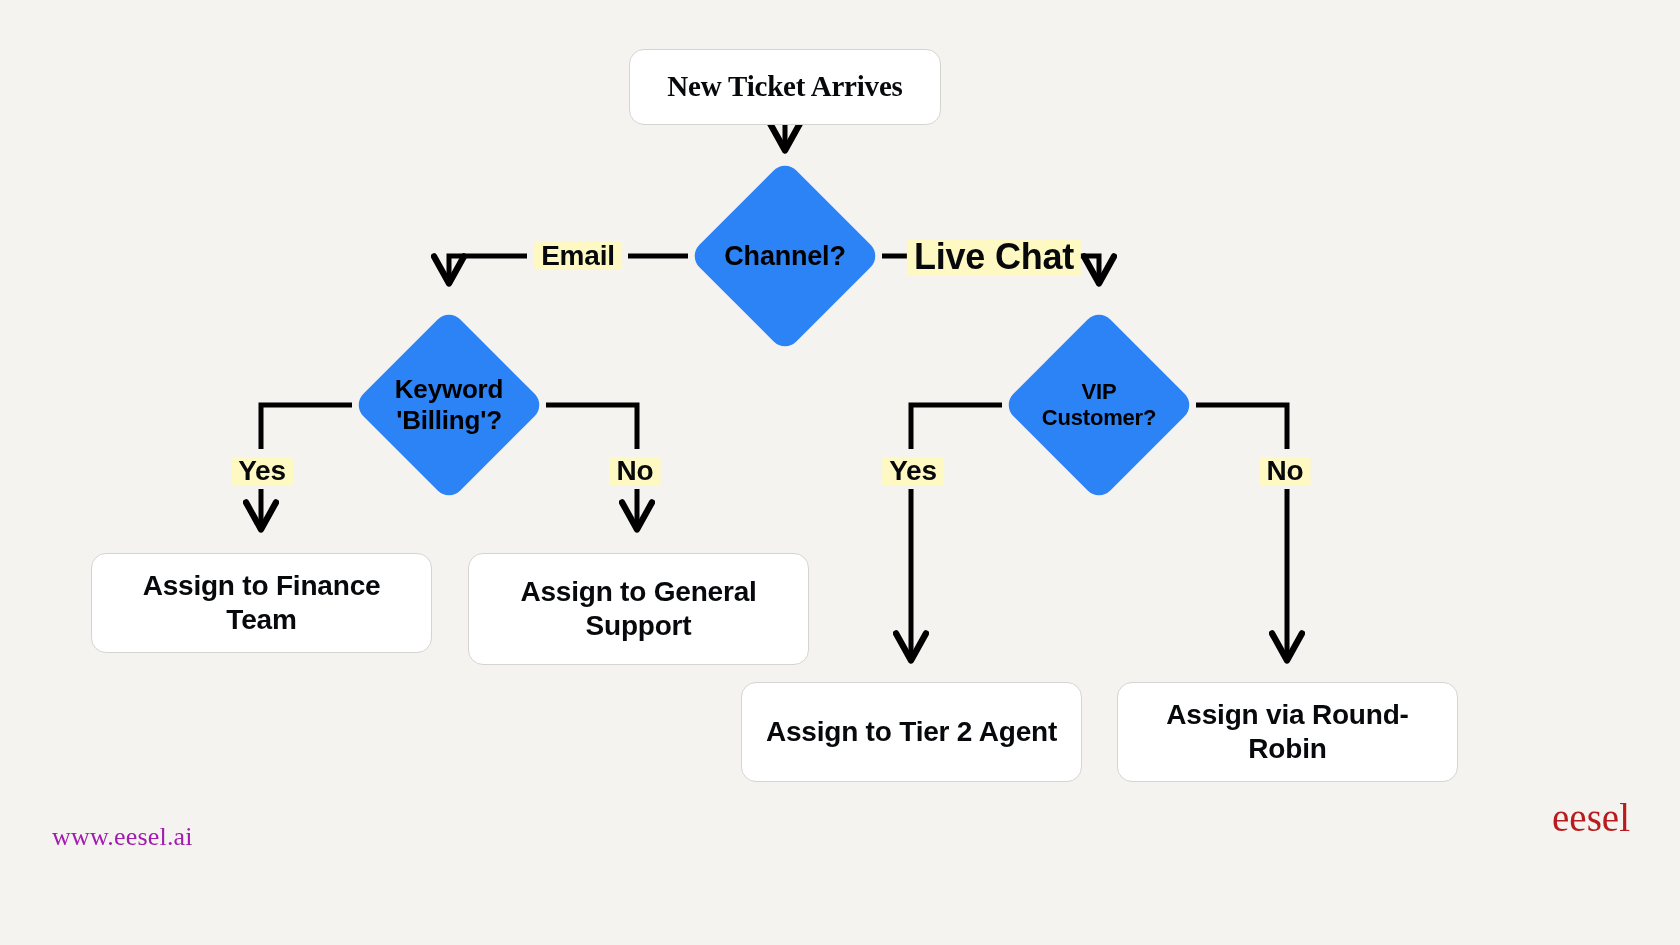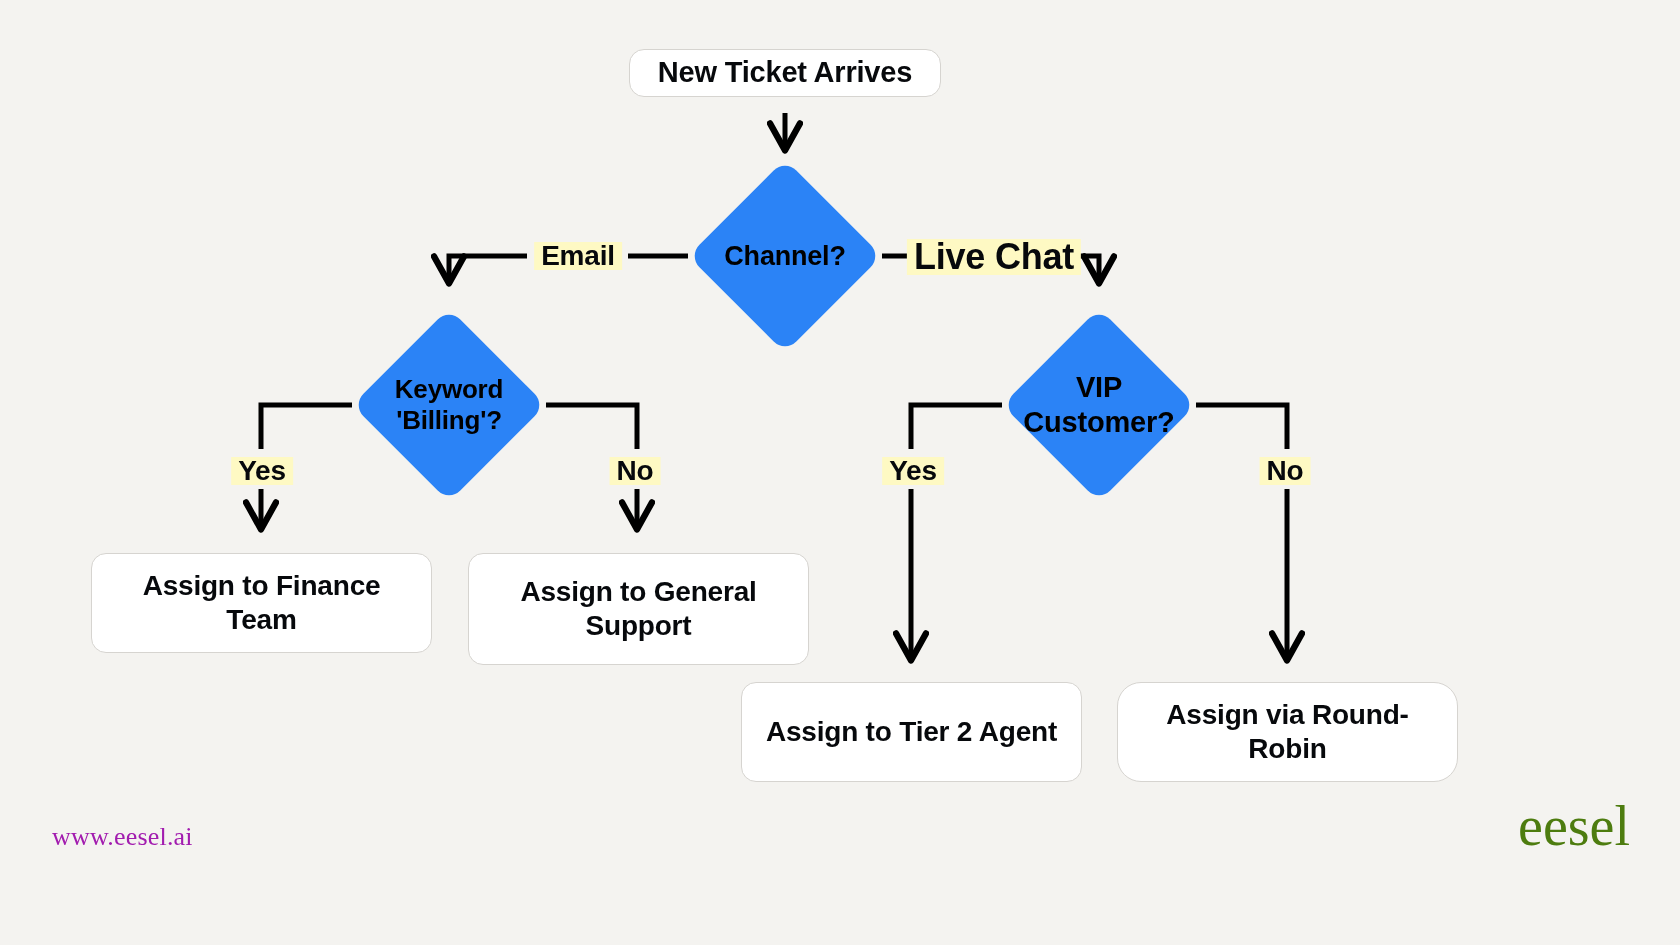--- a/index.html
+++ b/index.html
@@ -97,22 +97,22 @@
     font-family: "Liberation Serif", serif;
     font-size: 26px;
     color: #a21caf;
     letter-spacing: 0.2px;
   }
   #footer-logo {
     position: absolute;
     right: 50px;
     top: 798px;
     font-family: "Liberation Serif", serif;
-    font-size: 56px;
-    color: #4d7c0f;
+    font-size: 39px;
+    color: #b91c1c;
     letter-spacing: 0px;
     line-height: 1;
   }
 </style>
 </head>
 <body>
 
 <div id="canvas">
 
   <svg id="edges" viewBox="0 0 1680 945" xmlns="http://www.w3.org/2000/svg">
@@ -139,54 +139,54 @@
       <path d="M 637 489 L 637 527" marker-end="url(#arrow)"></path>
 
       <path d="M 1002 405 L 911 405 L 911 449"></path>
       <path d="M 911 489 L 911 658" marker-end="url(#arrow)"></path>
 
       <path d="M 1196 405 L 1287 405 L 1287 449"></path>
       <path d="M 1287 489 L 1287 658" marker-end="url(#arrow)"></path>
     </g>
   </svg>
 
-  <div class="node-box" style="left:629px; top:49px; width:312px; height:48px; font-size:29px;">
+  <div class="node-box" style="left:629px; top:49px; width:312px; height:76px; font-size:29px;font-family:Liberation Serif, serif;">
     <span>New Ticket Arrives</span>
   </div>
 
   <div class="node-diamond" style="left:688px; top:159px; width:194px; height:194px;">
     <span class="dia-shape" style="width:137px; height:137px;"></span>
     <span class="dia-label" style="font-size:27px;">Channel?</span>
   </div>
 
   <div class="node-diamond" style="left:352px; top:308px; width:194px; height:194px;">
     <span class="dia-shape" style="width:137px; height:137px;"></span>
     <span class="dia-label" style="font-size:26px;">Keyword
 'Billing'?</span>
   </div>
 
   <div class="node-diamond" style="left:1002px; top:308px; width:194px; height:194px;">
     <span class="dia-shape" style="width:137px; height:137px;"></span>
-    <span class="dia-label" style="font-size:29px;">VIP
+    <span class="dia-label" style="font-size:22px;">VIP
 Customer?</span>
   </div>
 
   <div class="node-box" style="left:91px; top:553px; width:341px; height:100px; font-size:28px;align-items:center;">
     <span>Assign to Finance Team</span>
   </div>
 
   <div class="node-box" style="left:468px; top:553px; width:341px; height:112px; font-size:28px;">
     <span>Assign to General Support</span>
   </div>
 
   <div class="node-box" style="left:741px; top:682px; width:341px; height:100px; font-size:28px;">
     <span>Assign to Tier 2 Agent</span>
   </div>
 
-  <div class="node-box" style="left:1117px; top:682px; width:341px; height:100px; font-size:28px;border-radius:24px;">
+  <div class="node-box" style="left:1117px; top:682px; width:341px; height:100px; font-size:28px;">
     <span>Assign via Round-Robin</span>
   </div>
 
   <div class="edge-label" style="left:578px; top:256px; font-size:28px;">Email</div>
 
   <div class="edge-label" style="left:994px; top:257px; font-size:36px;">Live Chat</div>
 
   <div class="edge-label" style="left:262px; top:471px; font-size:28px;">Yes</div>
 
   <div class="edge-label" style="left:635px; top:471px; font-size:28px;">No</div>

